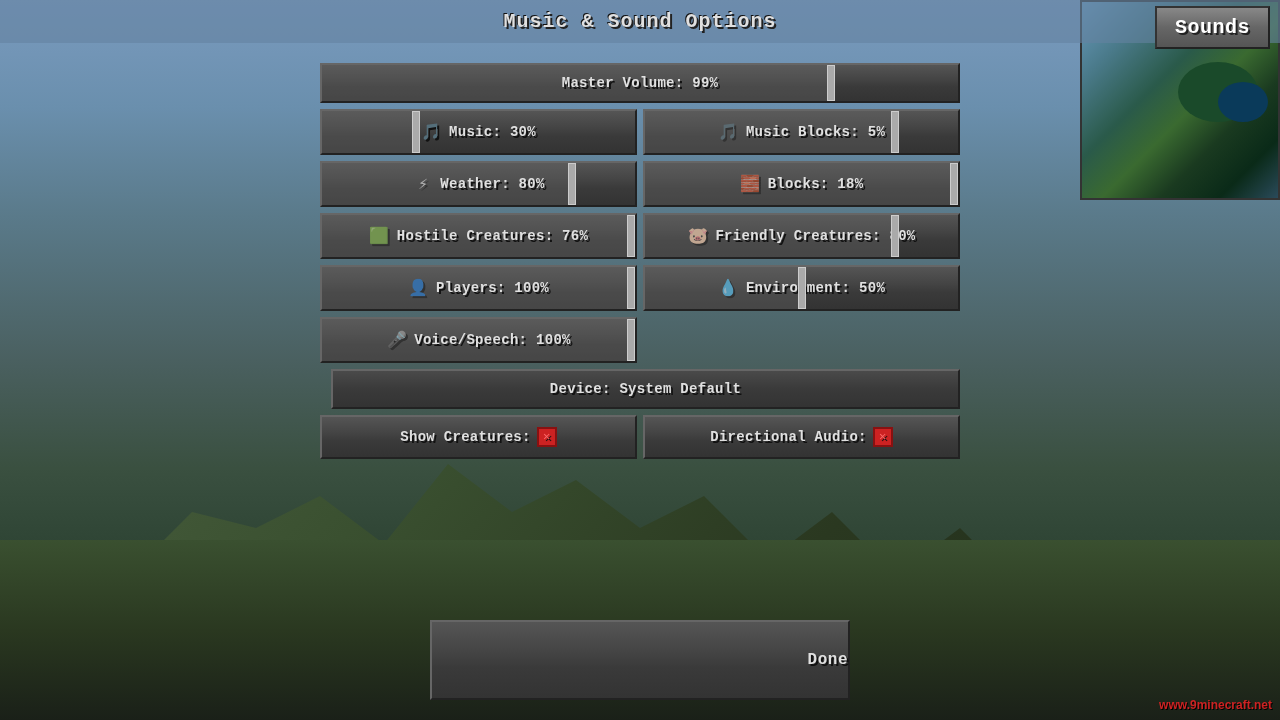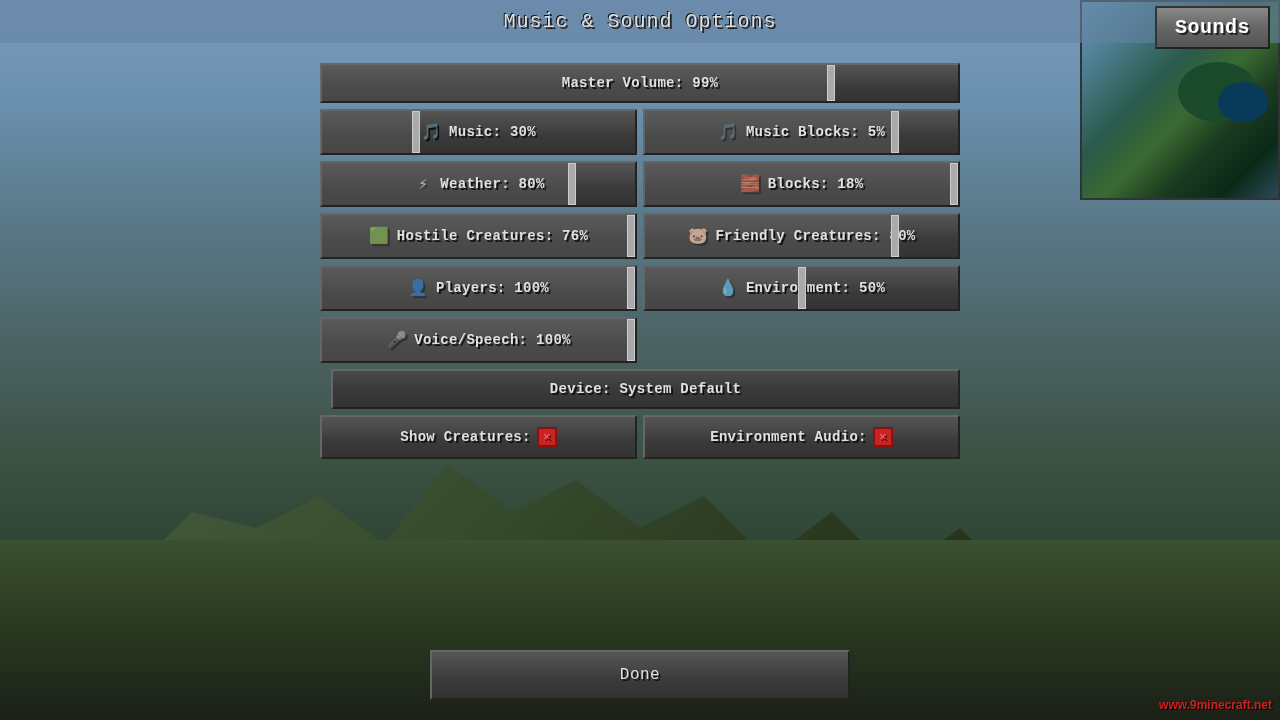--- a/index.html
+++ b/index.html
@@ -87,21 +87,21 @@
     .title-bar {
       width: 100%;
       padding: 10px 0;
       text-align: center;
       background: rgba(100, 130, 160, 0.6);
     }
 
     .title-text {
       color: #e0e0e0;
       font-size: 20px;
-      font-weight: normal;
+      font-weight: bold;
       letter-spacing: 1px;
       text-shadow: 2px 2px 0 #222, -1px -1px 0 #111;
       font-family: 'Courier New', monospace;
     }
 
     
     .sounds-btn {
       position: absolute;
       top: 6px;
       right: 10px;
@@ -233,24 +233,24 @@
 
     .done-btn {
       width: 100%;
       background: linear-gradient(180deg, #555 0%, #444 40%, #3a3a3a 60%, #333 100%);
       border: 2px solid #222;
       border-top-color: #666;
       border-left-color: #666;
       color: #e0e0e0;
       font-family: 'Courier New', monospace;
       font-size: 16px;
-      font-weight: normal;
-      padding: 14px 0;
+      font-weight: bold;
+      padding: 29px 0;
       cursor: pointer;
-      text-align: center;
+      text-align: right;
       text-shadow: 2px 2px 0 #111;
       letter-spacing: 0.5px;
     }
 
     
     .watermark {
       position: absolute;
       bottom: 8px;
       right: 8px;
       color: #cc2222;
@@ -355,21 +355,21 @@
         <span class="btn-text">Device: System Default</span>
       </div>
     </div>
 
     <div class="row">
       <div class="mc-btn">
         <span class="btn-text">Show Creatures:</span>
         <span class="x-mark">✕</span>
       </div>
       <div class="mc-btn">
-        <span class="btn-text">Environment Audio:</span>
+        <span class="btn-text">Directional Audio:</span>
         <span class="x-mark">✕</span>
       </div>
     </div>
 
   </div>
 
   <div class="done-bar">
     <button class="done-btn">Done</button>
   </div>
 </div>

